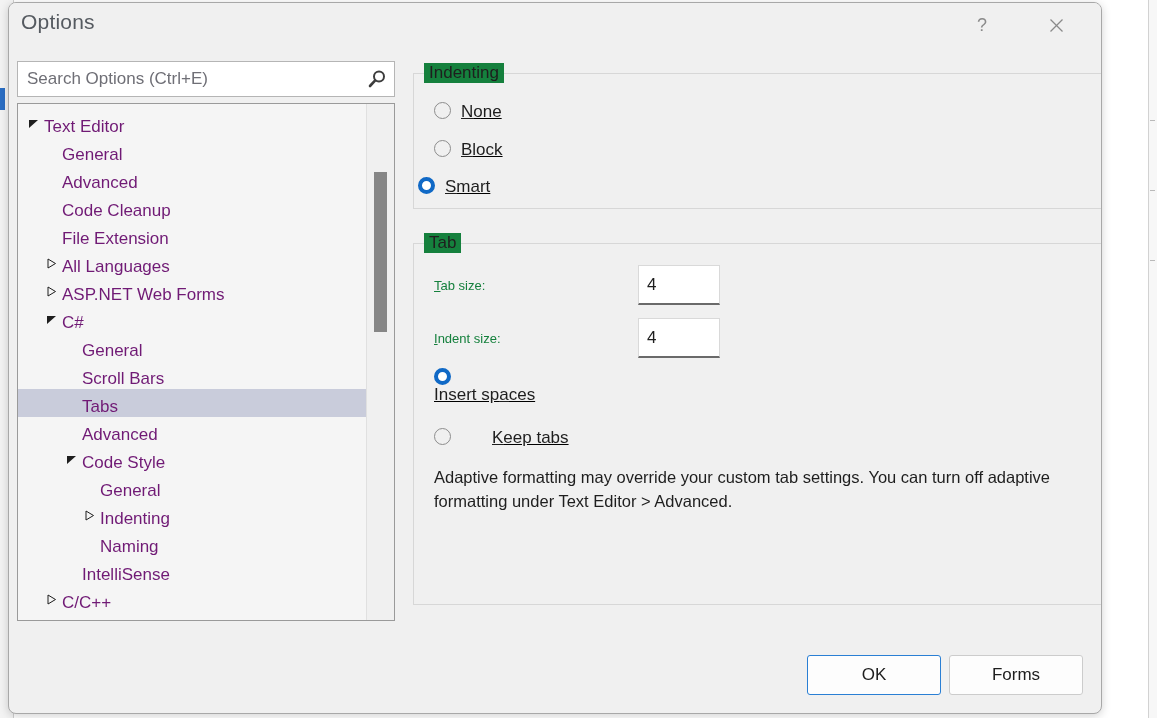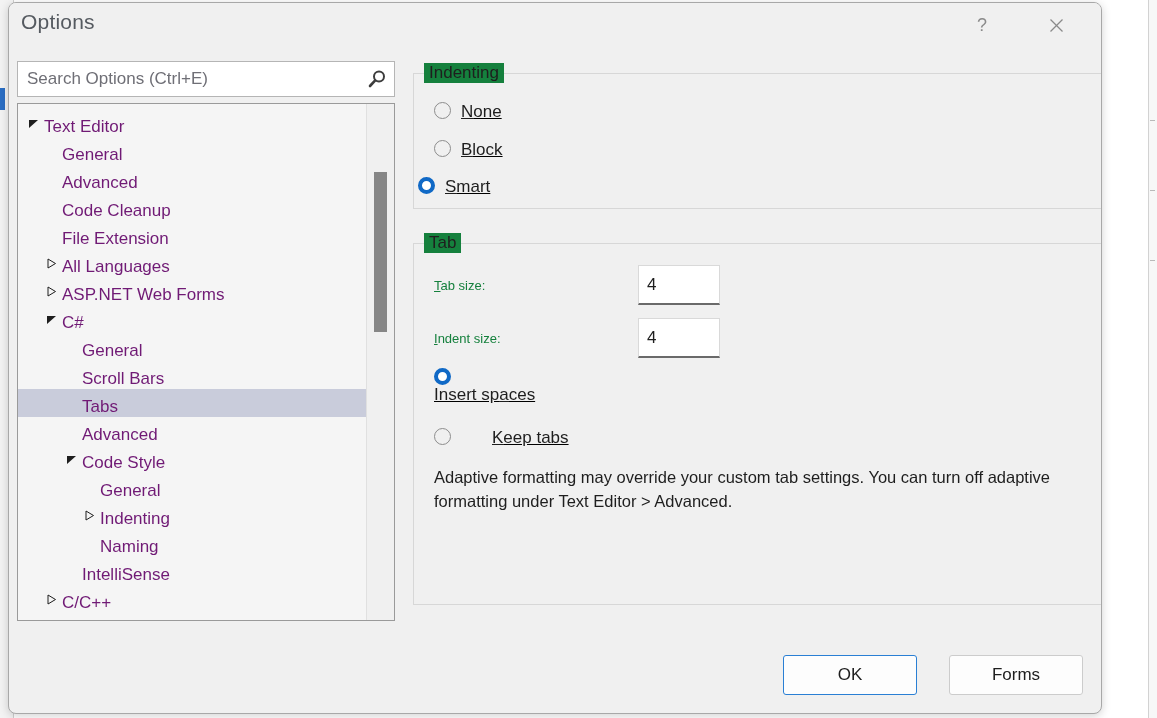--- a/index.html
+++ b/index.html
@@ -181,21 +181,21 @@
   #tab-size-input { left: 224px; top: 21px; }
   #indent-size-input { left: 224px; top: 74px; }
 
   
   #adaptive-note {
     position: absolute; left: 20px; top: 222px; width: 660px;
     font-size: 16.5px; color: #1e1e1e; line-height: 1.45;
   }
 
   
-  #footer-buttons { position: absolute; right: 18px; bottom: 18px; display: flex; gap: 32px; }
+  #footer-buttons { position: absolute; right: 18px; bottom: 18px; display: flex; gap: 8px; }
   .dialog-button {
     width: 134px; height: 40px;
     font-size: 17px; font-family: "Liberation Sans", sans-serif;
     background: #fdfdfd; color: #1e1e1e;
     border: 1px solid #cccccc; border-radius: 3px;
     cursor: default;
   }
   .dialog-button.default { border: 1.6px solid #2a7fd4; }
 </style>
 </head>

